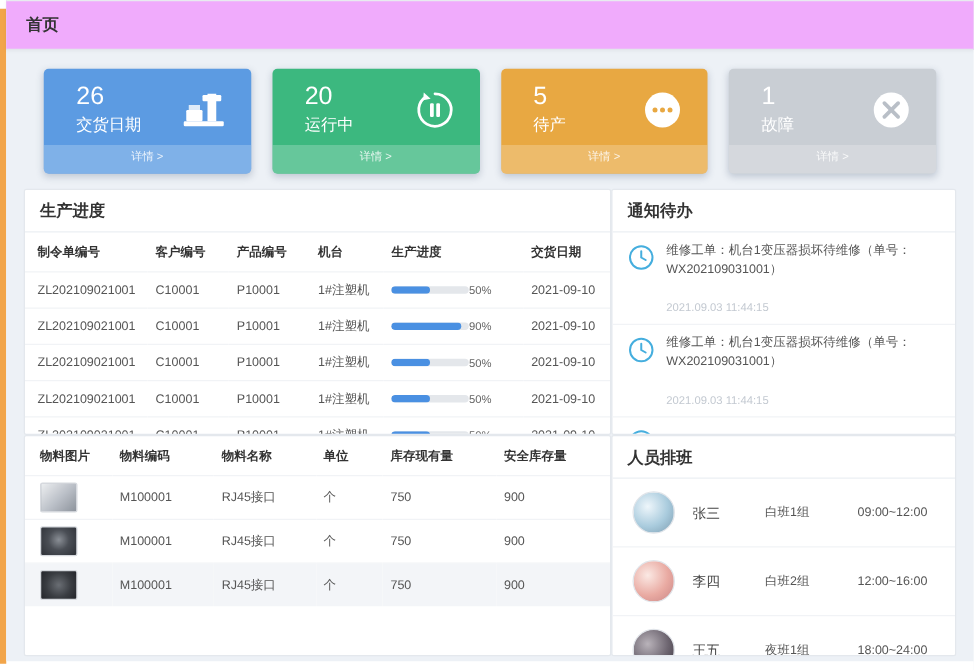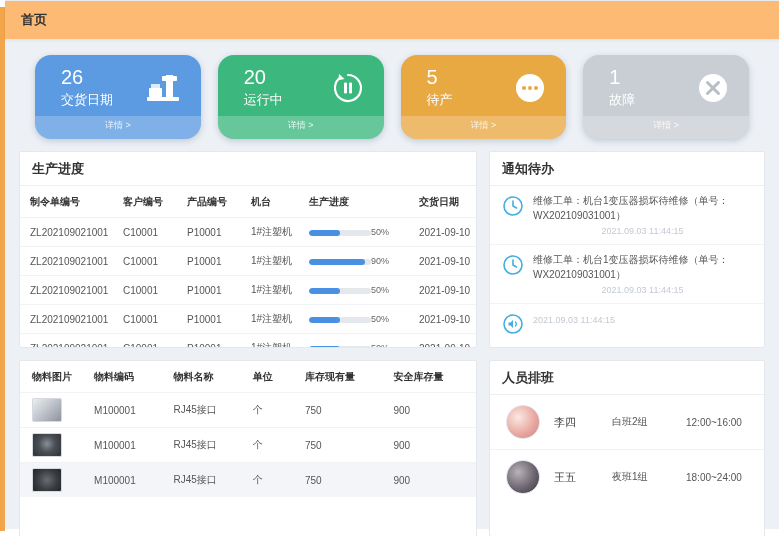--- a/index.html
+++ b/index.html
@@ -12,32 +12,32 @@
   }
   .edge-strip {
     position: absolute; left: 0; top: 7px; bottom: 5px; width: 5px;
     background: #f2a54a;
   }
   .app {
     position: absolute; left: 5px; top: 0; width: 774px; height: 529px;
     background: #edf1f6;
   }
   .topbar {
-    height: 40px; background: #fdba74;
+    height: 40px; background: #f0abfc;
     border-top: 1px solid #e8ebef;
     border-bottom: 1px solid #e2e6eb;
     box-shadow: 0 1px 3px rgba(0,0,0,0.05);
     display: flex; align-items: center; padding: 0 16px; text-align: center;
   }
   .page-title { font-size: 13px; color: #333; font-weight: bold; }
 
   
   .cards { display: flex; gap: 17px; padding: 15px 30px 8px 30px; }
   .card {
-    flex: 1; height: 84px; border-radius: 16px; color: #fff;
+    flex: 1; height: 84px; border-radius: 4px; color: #fff;
     overflow: hidden; cursor: pointer;
     box-shadow: 0 2px 6px rgba(60,80,110,0.25);
     display: flex; flex-direction: column;
   }
   .card-blue   { background: #5c9be2; }
   .card-green  { background: #3cb87f; }
   .card-orange { background: #e8a842; }
   .card-gray   { background: #c9ced4; }
   .card-main {
     flex: 1; display: flex; align-items: center;
@@ -48,21 +48,21 @@
   .card-footer {
     height: 23px; line-height: 19px; text-align: center;
     background: rgba(255,255,255,0.22);
     font-size: 9px; color: rgba(255,255,255,0.85);
   }
   .card-icon { flex: none; display: flex; align-items: center; }
 
   
   .grid {
     display: grid; grid-template-columns: 1fr 276px;
-    gap: 12px; padding: 4px 14px 0 14px;
+    padding: 4px 14px 0 14px;
   }
   .panel {
     background: #fff; border: 1px solid #e4e8ed; border-radius: 2px;
     overflow: hidden;
   }
   .panel-top { height: 197px; }
   .panel-bottom { height: 177px; }
   .panel-title {
     font-size: 13px; color: #333; font-weight: bold;
     padding: 8px 12px 7px 12px; border-bottom: 1px solid #eceff3;
@@ -106,21 +106,21 @@
   .mat-speaker { background: radial-gradient(circle at 50% 50%, #6a6e74 0%, #3a3d42 55%, #23252a 100%); }
 
   
   .notif {
     display: flex; gap: 9px; padding: 8px 12px;
     border-bottom: 1px solid #f1f3f6; cursor: pointer;
   }
   .notif:last-child { border-bottom: none; }
   .notif-icon { flex: none; width: 22px; padding-top: 1px; }
   .notif-text { font-size: 10px; color: #555; line-height: 1.45; }
-  .notif-time { font-size: 9px; color: #c3c9d1; margin-top: 3px; text-align: center; }
+  .notif-time { font-size: 9px; color: #c3c9d1; margin-top: 18px; }
 
   
   .person {
     display: flex; align-items: center; padding: 10px 16px;
     border-bottom: 1px solid #f1f3f6;
   }
   .person:last-child { border-bottom: none; }
   .avatar { width: 34px; height: 34px; border-radius: 50%; flex: none; border: 1px solid #e0e4e9; }
   .avatar-1 { background: radial-gradient(circle at 35% 35%, #eef6fb 0%, #a9cbdd 55%, #7d9cb0 100%); }
   .avatar-2 { background: radial-gradient(circle at 35% 35%, #fbe9e4 0%, #e9aaa2 55%, #c98585 100%); }
@@ -366,20 +366,26 @@
             <td>750</td>
             <td>900</td>
           </tr>
         </tbody>
       </table>
     </div>
 
     <div class="panel panel-bottom">
       <div class="panel-title">人员排班</div>
 
+      <div class="person">
+        <div class="avatar avatar-1"></div>
+        <div class="person-name">张三</div>
+        <div class="person-shift">白班1组</div>
+        <div class="person-time">09:00~12:00</div>
+      </div>
 
       <div class="person">
         <div class="avatar avatar-2"></div>
         <div class="person-name">李四</div>
         <div class="person-shift">白班2组</div>
         <div class="person-time">12:00~16:00</div>
       </div>
 
       <div class="person">
         <div class="avatar avatar-3"></div>

